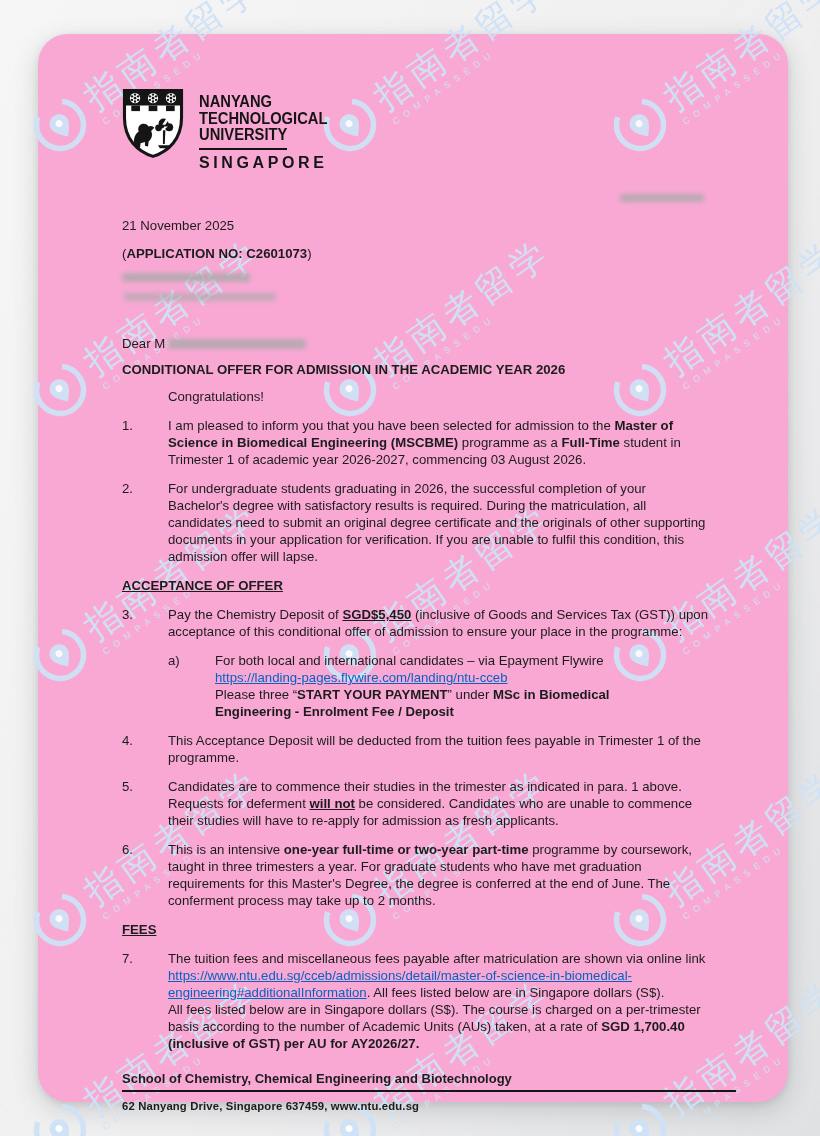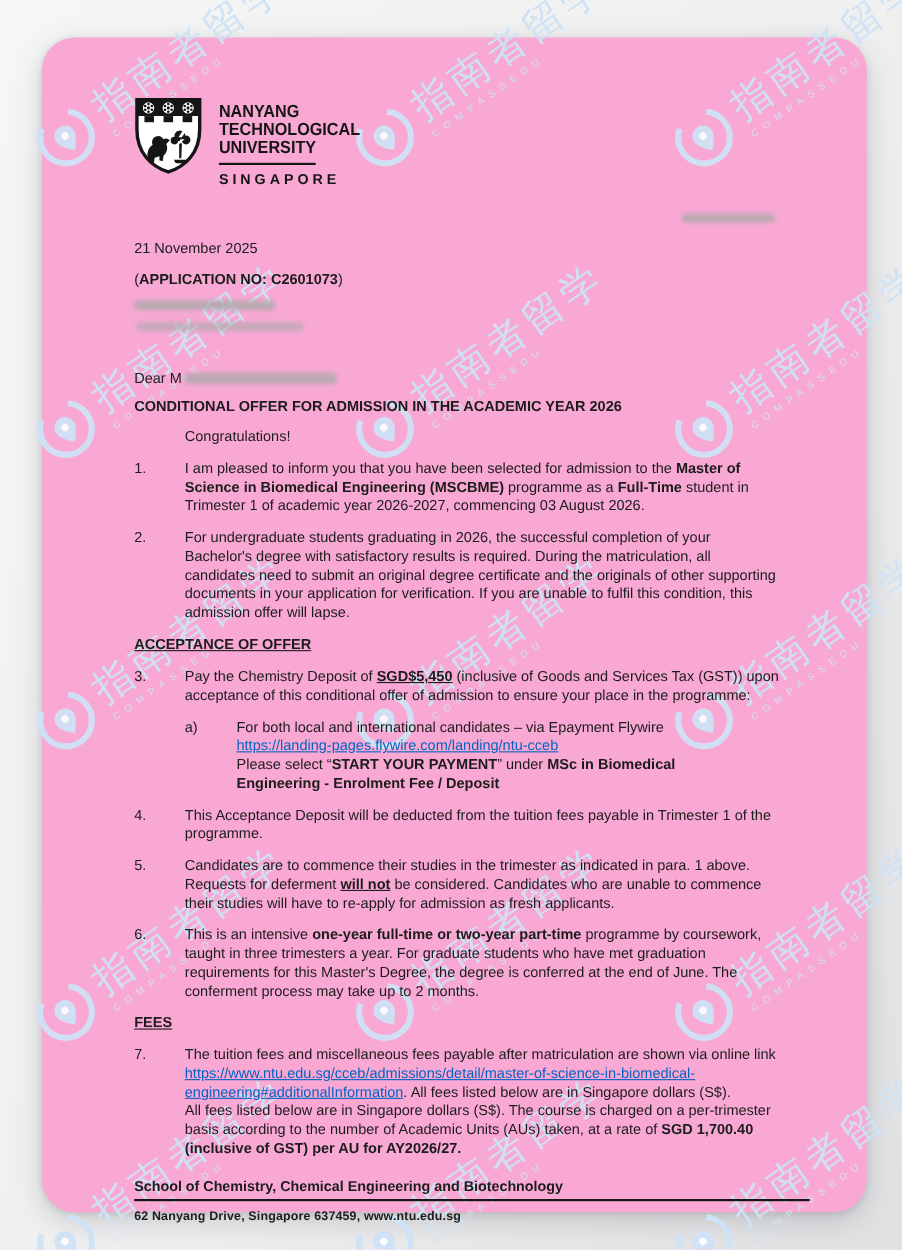--- a/index.html
+++ b/index.html
@@ -23,21 +23,21 @@
          font-family:"DejaVu Sans", sans-serif;}
   .wm-en{font-size:9px;letter-spacing:6px;margin-top:2px;white-space:nowrap;}
   
   .content{position:relative;z-index:3;padding:54px 52px 0 84px;
            font-size:13.2px;line-height:17px;}
   .hdr{display:flex;align-items:flex-start;gap:15px;}
   .crest{width:62px;height:71px;flex:none;}
   .wordmark{font-weight:700;color:#151515;padding-top:6px;}
   .wm-line{font-size:16px;line-height:16.5px;transform:scaleX(.92);transform-origin:0 50%;white-space:nowrap;}
   .wm-rule{width:88px;height:2.5px;background:#151515;margin:4px 0 4px;}
-  .wm-country{font-size:13px;letter-spacing:3.6px;white-space:nowrap;}
+  .wm-country{font-size:16px;letter-spacing:3.6px;white-space:nowrap;}
   .blur{background:#a9a9a9;filter:blur(2.6px);opacity:.8;border-radius:2px;}
   .ref-blur{position:absolute;left:582px;top:160px;width:84px;height:8px;z-index:3;}
   .mt-date{margin-top:46px;}
   .mt-app{margin-top:11px;}
   .name-blur{width:128px;height:9px;margin-top:11px;}
   .addr-blur{width:152px;height:8px;margin-top:11px;margin-left:2px;opacity:.65;}
   .dear{margin-top:34px;display:flex;align-items:center;}
   .dear .blur{width:138px;height:10px;margin-left:3px;}
   .title{margin-top:9px;font-weight:700;}
   .congrats{margin-top:10px;margin-left:46px;}
@@ -158,21 +158,21 @@
 
     <div class="sect blk">ACCEPTANCE OF OFFER</div>
 
     <div class="item blk">
       <span class="num">3.</span>
       <span class="itext"><span>Pay the Chemistry Deposit of </span><span class="b u">SGD$5,450</span><span> (inclusive of Goods and Services Tax (GST)) upon acceptance of this conditional offer of admission to ensure your place in the programme:</span></span>
     </div>
 
     <div class="sub blk">
       <span class="snum">a)</span>
-      <span class="stext"><span>For both local and international candidates – via Epayment Flywire</span><br><a href="#" class="lnk">https://landing-pages.flywire.com/landing/ntu-cceb</a><br><span>Please select “</span><span class="b">START YOUR PAYMENT</span><span>” under </span><span class="b">MSc in Biomedical Engineering - Enrolment Fee / Deposit</span></span>
+      <span class="stext"><span>For both local and international candidates – via Epayment Flywire</span><br><a href="#" class="lnk">https://landing-pages.flywire.com/landing/ntu-cceb</a><br><span>Please three “</span><span class="b">START YOUR PAYMENT</span><span>” under </span><span class="b">MSc in Biomedical Engineering - Enrolment Fee / Deposit</span></span>
     </div>
 
     <div class="item blk">
       <span class="num">4.</span>
       <span class="itext"><span>This Acceptance Deposit will be deducted from the tuition fees payable in Trimester 1 of the programme.</span></span>
     </div>
 
     <div class="item blk">
       <span class="num">5.</span>
       <span class="itext"><span>Candidates are to commence their studies in the trimester as indicated in para. 1 above. Requests for deferment </span><span class="b u">will not</span><span> be considered. Candidates who are unable to commence their studies will have to re-apply for admission as fresh applicants.</span></span>

